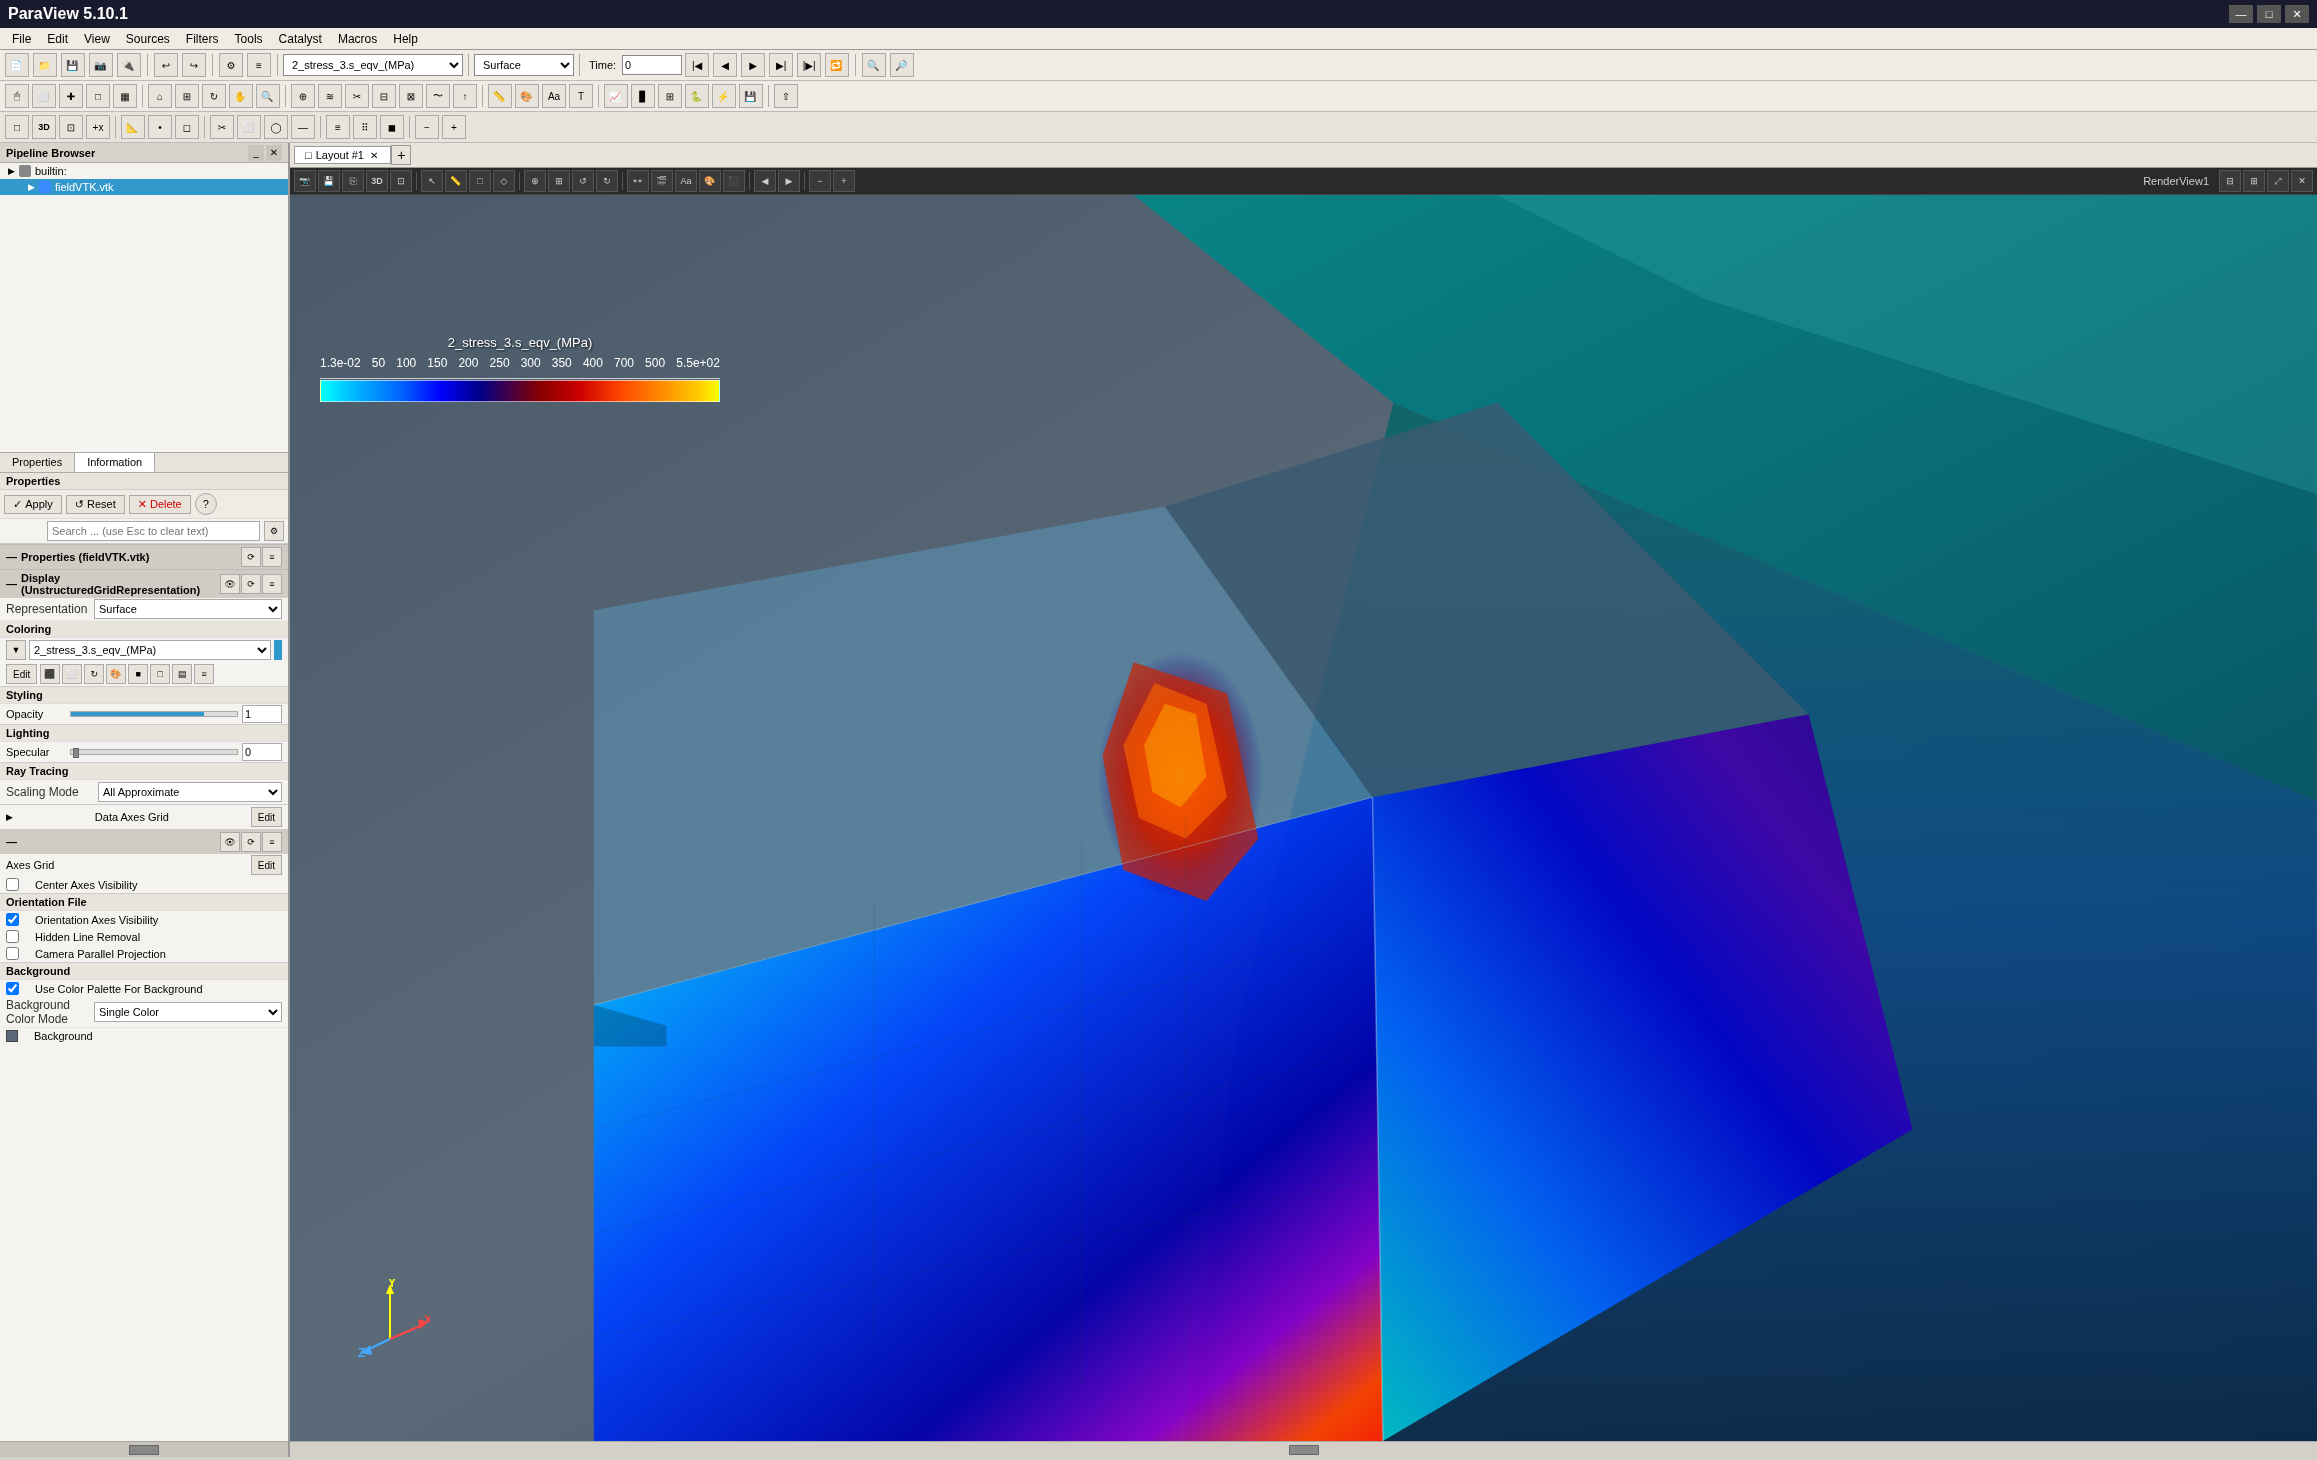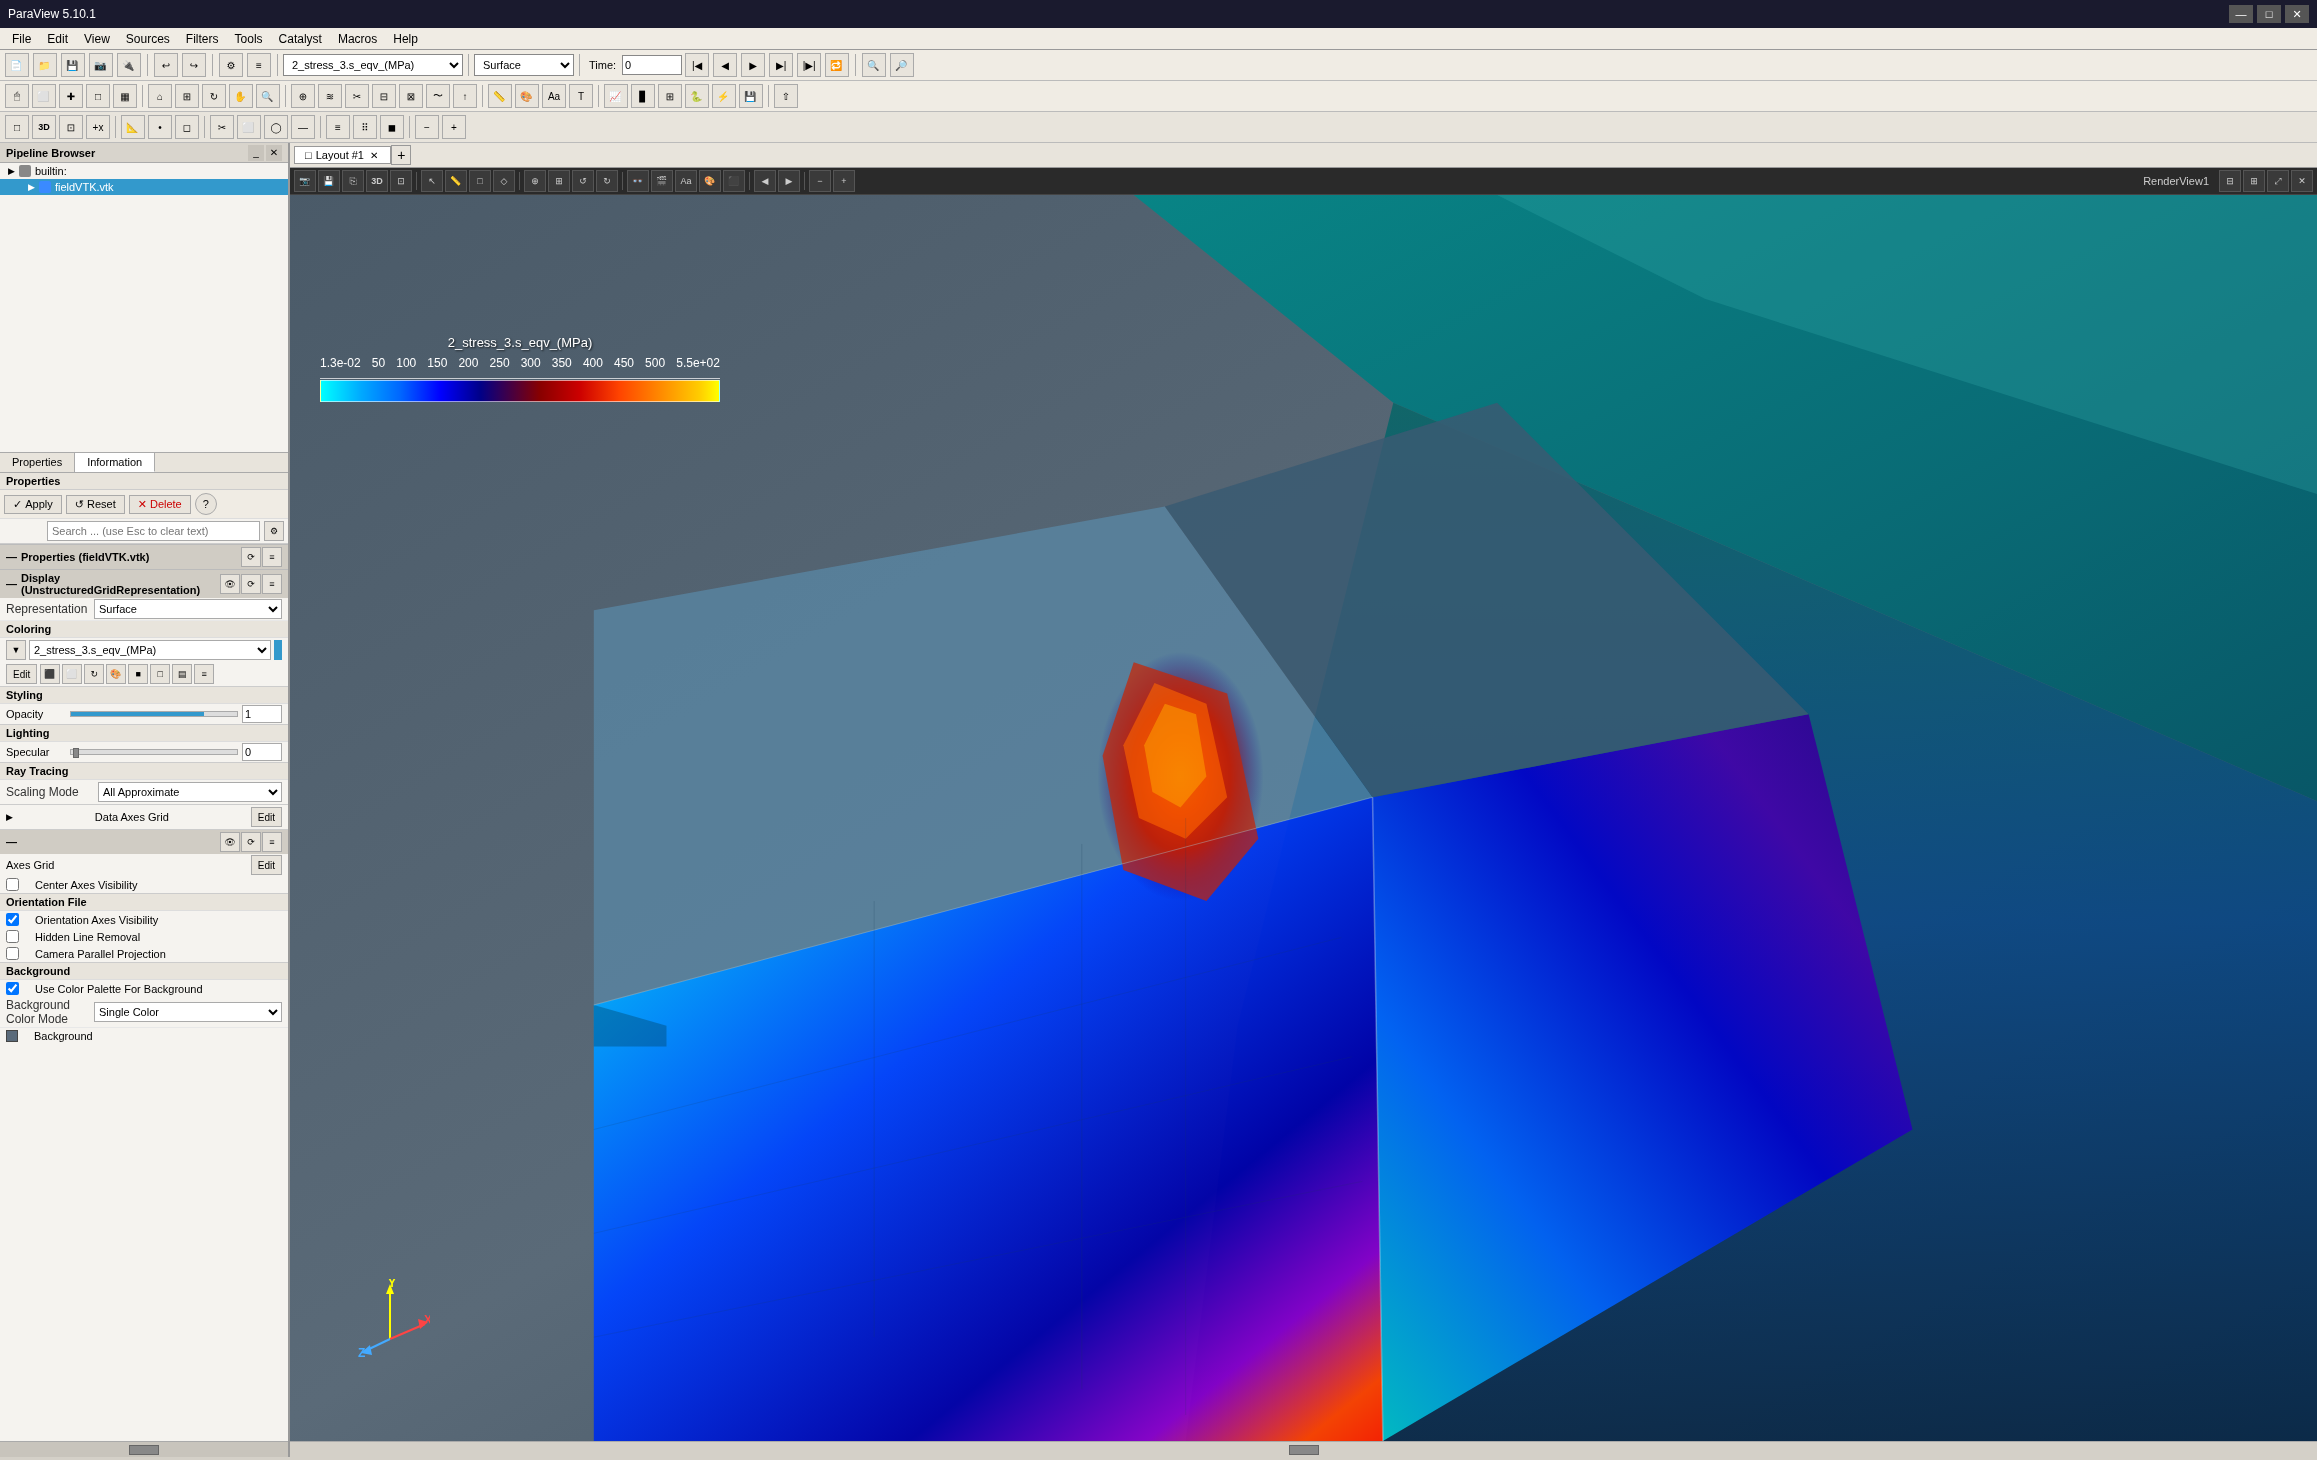--- a/index.html
+++ b/index.html
@@ -1,20 +1,20 @@
 <!DOCTYPE html>
 <html><head>
   <meta charset="utf-8">
   <style>
     * { box-sizing: border-box; margin: 0; padding: 0; }
     body { font-family: 'Segoe UI', Arial, sans-serif; font-size: 11px; background: #d4d0c8; color: #000; overflow: hidden; width: 2317px; height: 1460px; }
     
     
     .title-bar { background: #1a1a2e; color: #fff; height: 28px; display: flex; align-items: center; justify-content: space-between; padding: 0 8px; }
-    .title-bar-text { font-size: 12px; }
+    .title-bar-text { font-size: 16px; font-weight: bold; }
     .title-bar-buttons { display: flex; gap: 4px; }
     .title-btn { width: 24px; height: 18px; background: #555; border: none; color: #fff; cursor: pointer; font-size: 11px; display: flex; align-items: center; justify-content: center; }
 
     
     .menu-bar { background: #f0ece4; height: 22px; display: flex; align-items: center; padding: 0 4px; border-bottom: 1px solid #999; }
     .menu-item { padding: 2px 8px; cursor: pointer; font-size: 12px; }
 
     
     .toolbar { background: #f0ece4; border-bottom: 1px solid #bbb; display: flex; align-items: center; padding: 2px 4px; flex-wrap: nowrap; min-height: 30px; }
     .toolbar-btn { width: 24px; height: 24px; background: #e8e4dc; border: 1px solid #aaa; margin: 1px; cursor: pointer; display: flex; align-items: center; justify-content: center; font-size: 10px; }
@@ -561,21 +561,21 @@
         <div style="color:#fff;font-size:12px;display:flex;justify-content:space-between;width:400px;margin-bottom:2px;">
           <span>1.3e-02</span>
           <span>50</span>
           <span>100</span>
           <span>150</span>
           <span>200</span>
           <span>250</span>
           <span>300</span>
           <span>350</span>
           <span>400</span>
-          <span>450</span>
+          <span>700</span>
           <span>500</span>
           <span>5.5e+02</span>
         </div>
 
         <div style="width:400px;position:relative;height:8px;">
           <div style="position:absolute;width:400px;top:6px;height:1px;background:#fff;opacity:0.7;"></div>
 
         </div>
 
         <div style="width:400px;height:22px;background:linear-gradient(to right, #00ffff 0%, #00aaff 10%, #0066ff 20%, #0000ff 30%, #000088 40%, #880000 55%, #cc0000 65%, #ff4400 75%, #ff8800 85%, #ffcc00 95%, #ffff00 100%);border:1px solid rgba(255,255,255,0.6);"></div>

